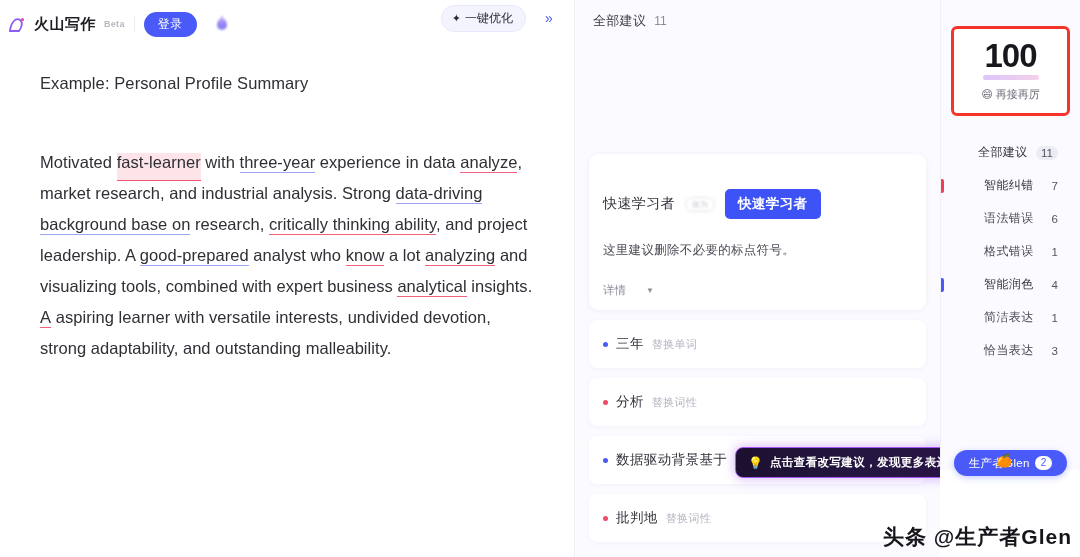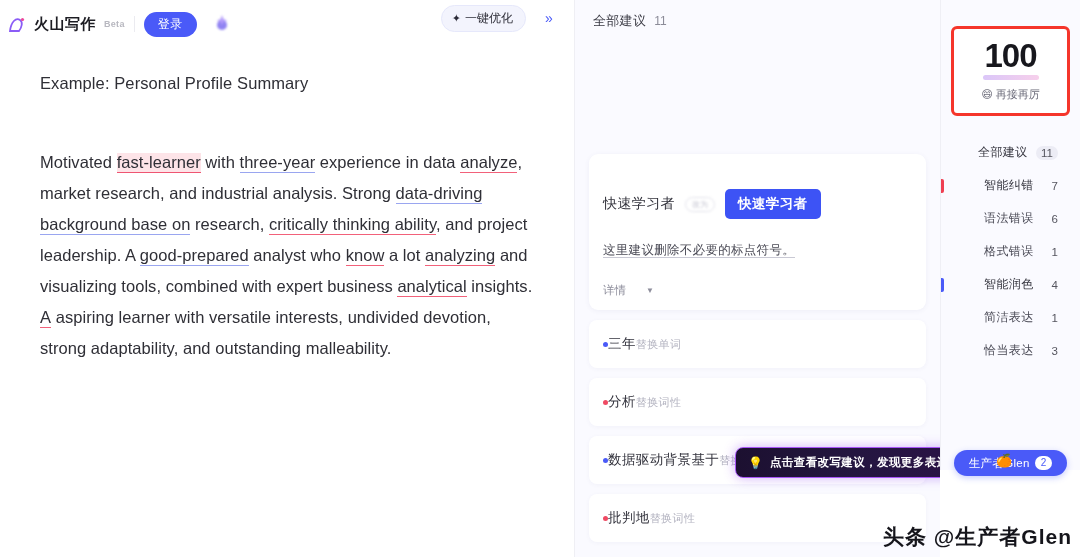--- a/index.html
+++ b/index.html
@@ -66,21 +66,21 @@
     font-size: 16.5px; color: #2f2f36; line-height: 1.4;
     margin-bottom: 52px; letter-spacing: .1px;
   }
   .doc-para {
     font-size: 16.5px; color: #2f2f36; line-height: 31px;
     letter-spacing: .05px;
   }
   .u-red { border-bottom: 1.6px solid #f2617a; padding-bottom: 1px; }
   .u-red-hl {
     background: #fde4e8; border-bottom: 1.8px solid #ef5572;
-    padding-bottom: 1px;
+    padding-bottom: 9px;
   }
   .u-purple { border-bottom: 1.6px solid #9aa6f0; padding-bottom: 1px; }
 
   
   .sugg-pane {
     width: 365px; flex: 0 0 365px; height: 557px;
     background: #fafaff; position: relative; overflow: hidden;
   }
   .sugg-header {
     padding: 12px 0 10px 18px; display: flex;
@@ -127,32 +127,32 @@
     font-size: 8px; color: #c6c6d2; border: 1px solid #e2e2ea;
     border-radius: 8px; padding: 1px 6px; filter: blur(.8px);
   }
   .new-chip {
     background: #3d53f5; color: #fff; font-size: 13.5px;
     font-weight: bold; border-radius: 5px; padding: 6px 13px;
     letter-spacing: .4px; cursor: pointer;
   }
   .card-desc {
     margin-top: 23px; font-size: 12.5px; color: #4a4a55;
-    text-decoration: underline; text-decoration-color: #c9c9d4;
+    text-decoration-color: #c9c9d4;
     text-underline-offset: 3px; letter-spacing: .3px;
   }
   .card-detail {
     margin-top: 24px; font-size: 11.5px; color: #8e8e9c;
     display: flex; align-items: center; gap: 20px; cursor: pointer;
   }
   .chev { font-size: 8px; }
 
   .sugg-row {
     background: #fff; border-radius: 8px; margin-top: 10px;
-    padding: 15px 14px; display: flex; align-items: center; 
+    padding: 15px 14px; display: flex; align-items: center; gap: 8px;
     box-shadow: 0 1px 4px rgba(80,80,140,.05); cursor: pointer;
   }
   .row-word { font-size: 13.5px; color: #32323c; letter-spacing: .4px; }
   .row-kind {
     font-size: 11px; color: #b3b3c0; letter-spacing: .4px;
     filter: blur(.7px);
   }
 
   
   .tooltip {

